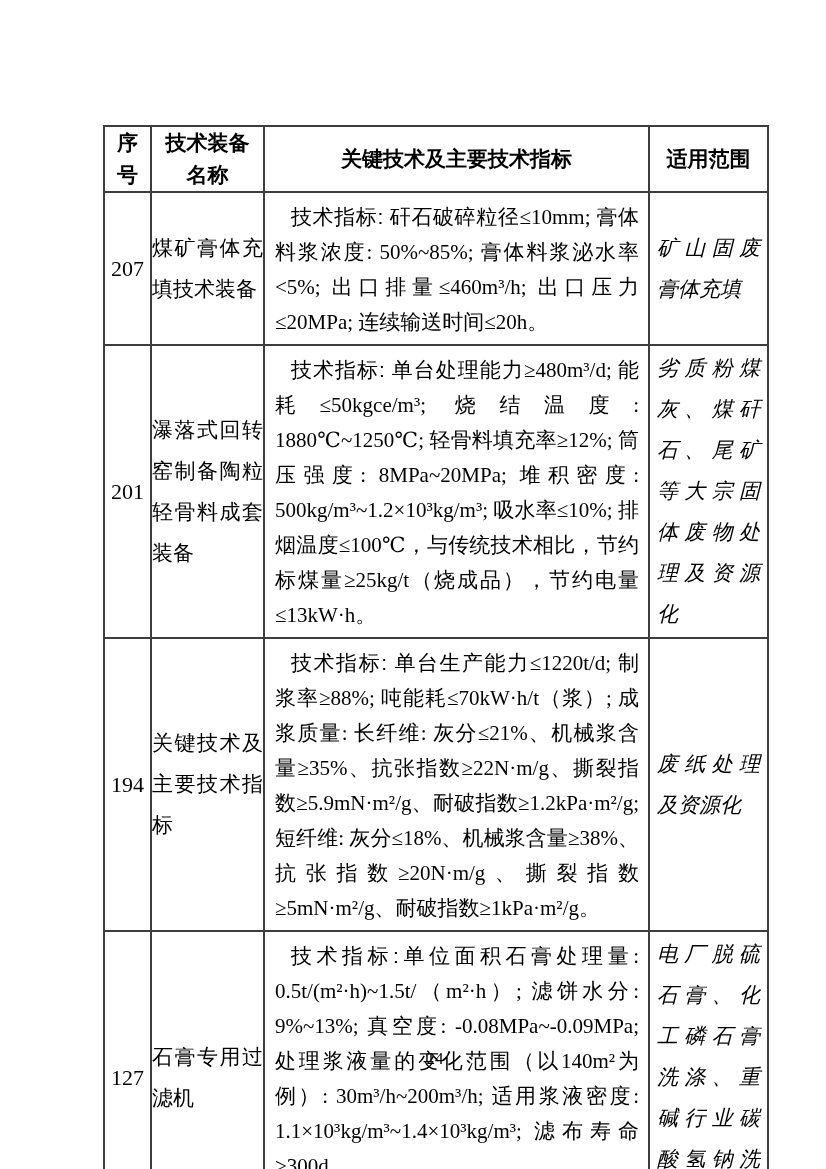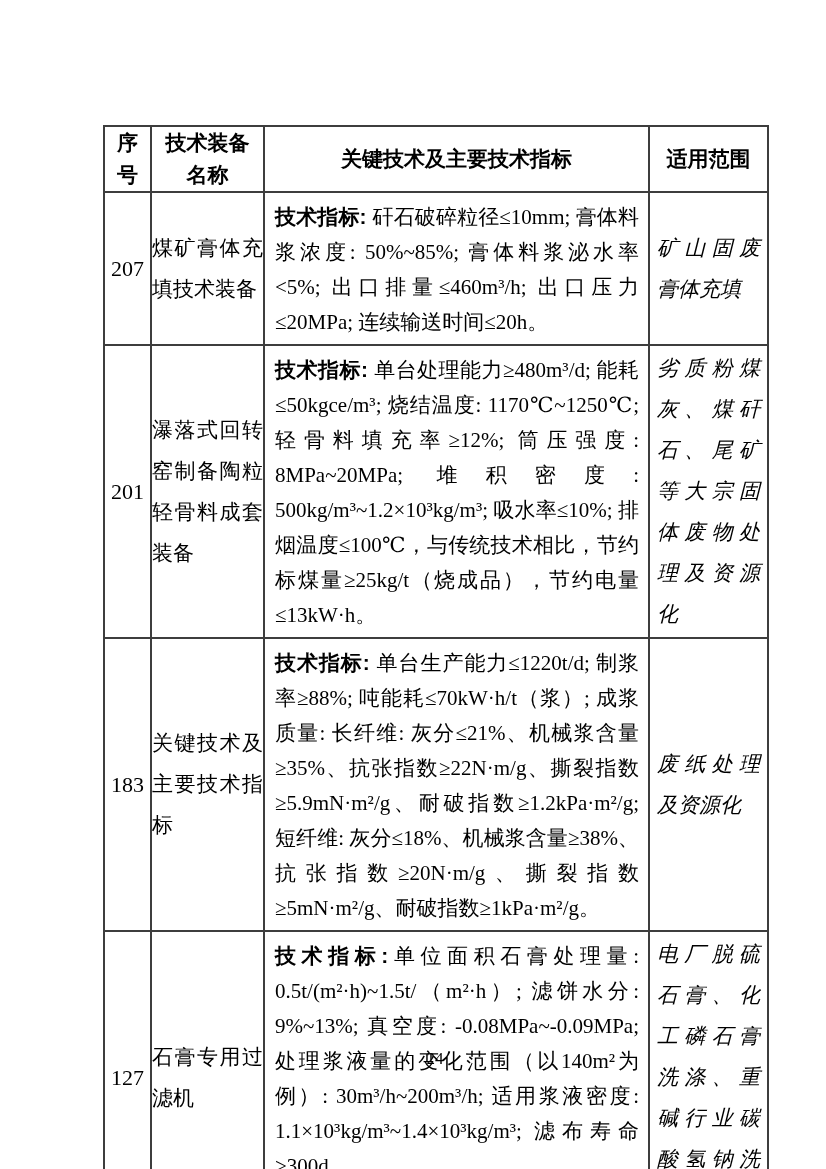--- a/index.html
+++ b/index.html
@@ -60,22 +60,23 @@
   td.c-ind {
     font-size: 21px;
     line-height: 35px;
     vertical-align: top;
     padding: 6px 9px 4px 10px;
     text-align: justify;
     text-align-last: left;
   }
   .ind-label {
     font-family: "Liberation Sans", "DejaVu Sans", sans-serif;
-    font-weight: 700;
+    font-weight: 400;
     white-space: pre-wrap;
+    margin-left: 16px;
   }
   td.c-scope {
     font-size: 21px;
     line-height: 41px;
     vertical-align: middle;
     padding: 2px 7px;
     text-align: justify;
     text-align-last: left;
     text-justify: inter-character;
     font-style: italic;
@@ -112,25 +113,25 @@
     <tbody>
       <tr class="r0">
         <td class="c-no">207</td>
         <td class="c-name">煤矿膏体充填技术装备</td>
         <td class="c-ind"><span class="ind-label">技术指标: </span><span>矸石破碎粒径≤10mm; 膏体料浆浓度: 50%~85%; 膏体料浆泌水率&lt;5%; 出口排量≤460m³/h; 出口压力≤20MPa; 连续输送时间≤20h。</span></td>
         <td class="c-scope">矿山固废膏体充填</td>
       </tr>
       <tr class="r1">
         <td class="c-no">201</td>
         <td class="c-name">瀑落式回转窑制备陶粒轻骨料成套装备</td>
-        <td class="c-ind"><span class="ind-label">技术指标: </span><span>单台处理能力≥480m³/d; 能耗≤50kgce/m³; 烧结温度: 1170℃~1250℃; 轻骨料填充率≥12%; 筒压强度: 8MPa~20MPa; 堆积密度: 500kg/m³~1.2×10³kg/m³; 吸水率≤10%; 排烟温度≤100℃，与传统技术相比，节约标煤量≥25kg/t（烧成品），节约电量≤13kW·h。</span></td>
+        <td class="c-ind"><span class="ind-label">技术指标: </span><span>单台处理能力≥480m³/d; 能耗≤50kgce/m³; 烧结温度: 1880℃~1250℃; 轻骨料填充率≥12%; 筒压强度: 8MPa~20MPa; 堆积密度: 500kg/m³~1.2×10³kg/m³; 吸水率≤10%; 排烟温度≤100℃，与传统技术相比，节约标煤量≥25kg/t（烧成品），节约电量≤13kW·h。</span></td>
         <td class="c-scope">劣质粉煤灰、煤矸石、尾矿等大宗固体废物处理及资源化</td>
       </tr>
       <tr class="r2">
-        <td class="c-no">183</td>
+        <td class="c-no">194</td>
         <td class="c-name">关键技术及主要技术指标</td>
         <td class="c-ind"><span class="ind-label">技术指标: </span><span>单台生产能力≤1220t/d; 制浆率≥88%; 吨能耗≤70kW·h/t（浆）; 成浆质量: 长纤维: 灰分≤21%、机械浆含量≥35%、抗张指数≥22N·m/g、撕裂指数≥5.9mN·m²/g、耐破指数≥1.2kPa·m²/g; 短纤维: 灰分≤18%、机械浆含量≥38%、抗张指数≥20N·m/g、撕裂指数≥5mN·m²/g、耐破指数≥1kPa·m²/g。</span></td>
         <td class="c-scope">废纸处理及资源化</td>
       </tr>
       <tr class="r3">
         <td class="c-no">127</td>
         <td class="c-name">石膏专用过滤机</td>
         <td class="c-ind"><span class="ind-label">技术指标:</span><span>单位面积石膏处理量: 0.5t/(m²·h)~1.5t/（m²·h）; 滤饼水分: 9%~13%; 真空度: -0.08MPa~-0.09MPa; 处理浆液量的变化范围（以140m²为例）: 30m³/h~200m³/h; 适用浆液密度: 1.1×10³kg/m³~1.4×10³kg/m³; 滤布寿命&gt;300d。</span></td>
         <td class="c-scope">电厂脱硫石膏、化工磷石膏洗涤、重碱行业碳酸氢钠洗涤</td>
       </tr>

